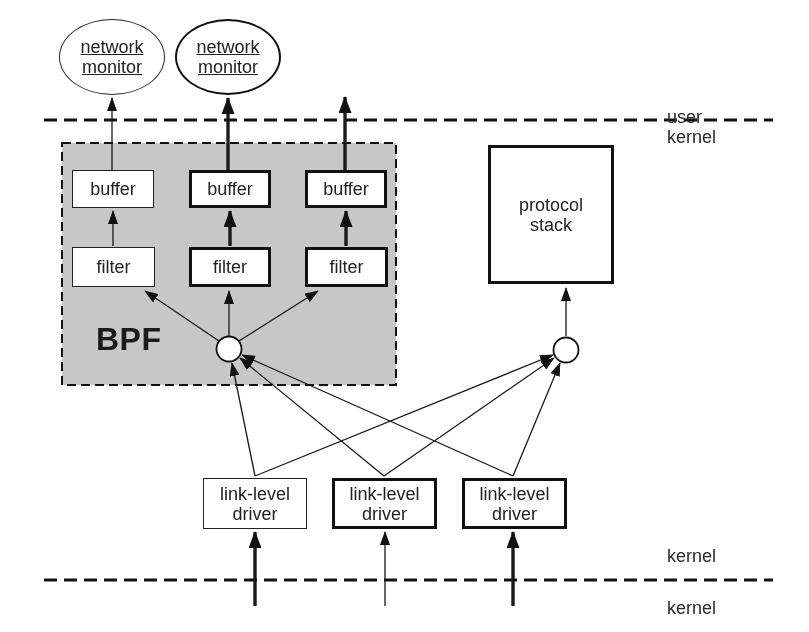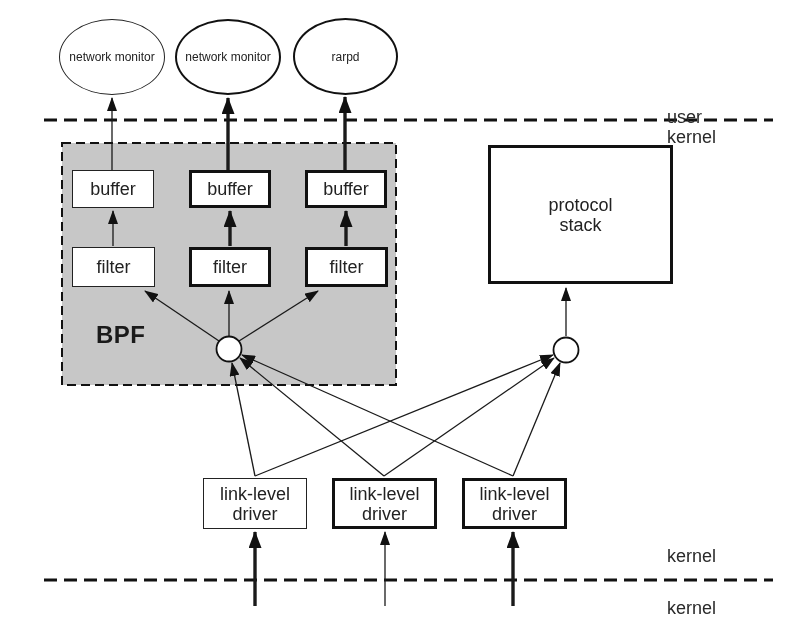--- a/index.html
+++ b/index.html
@@ -12,33 +12,33 @@
     color: #222222;
     overflow: hidden;
   }
   .abs { position: absolute; box-sizing: border-box; }
   svg.layer { position:absolute; left:0; top:0; width:809px; height:632px; }
   .ellipse {
     border-radius: 50%;
     background: #ffffff;
     display: flex; align-items: center; justify-content: center;
     text-align: center;
-    font-size: 12px; line-height: 20px;
+    font-size: 18px; line-height: 20px; text-decoration: underline;
   }
   .box {
     background: #ffffff;
     display: flex; align-items: center; justify-content: center;
     text-align: center;
     font-size: 18px; line-height: 20px;
   }
   .thin  { border: 1.5px solid #222222; }
   .thick { border: 3px solid #111111; }
   .inner-span { display: inline-block; }
   .side-label { font-size: 18px; line-height: 20px; color: #2a2a2a; }
-  .bpf-label { font-size: 24px; font-weight: bold; color: #1a1a1a; letter-spacing: 0.5px; }
+  .bpf-label { font-size: 32px; font-weight: bold; color: #1a1a1a; letter-spacing: 0.5px; }
 </style>
 </head>
 <body>
 
 <div class="stage">
 
   <svg class="layer" viewBox="0 0 809 632">
     <defs>
       <marker id="mthin" viewBox="0 0 14 10" markerWidth="14" markerHeight="10" refX="13" refY="5" orient="auto" markerUnits="userSpaceOnUse">
         <path d="M0,0 L14,5 L0,10 Z" fill="#111111"></path>
@@ -82,23 +82,20 @@
     <circle cx="229" cy="349" r="12.5" fill="#ffffff" stroke="#111111" stroke-width="1.8"></circle>
     <circle cx="566" cy="350" r="12.5" fill="#ffffff" stroke="#111111" stroke-width="1.8"></circle>
   </svg>
 
   <div class="abs ellipse thin" style="left:59px; top:19px; width:106px; height:76px;">
     <span class="inner-span" style="width:92px;">network monitor</span>
   </div>
   <div class="abs ellipse" style="left:175px; top:19px; width:106px; height:76px; border:2.5px solid #111;">
     <span class="inner-span" style="width:92px;">network monitor</span>
   </div>
-  <div class="abs ellipse" style="left:293px; top:18px; width:105px; height:77px; border:2.5px solid #111;">
-    <span class="inner-span">rarpd</span>
-  </div>
 
   <div class="abs side-label" style="left:667px; top:87px;margin-top:20px;">user</div>
   <div class="abs side-label" style="left:667px; top:127px;">kernel</div>
   <div class="abs side-label" style="left:667px; top:546px;">kernel</div>
   <div class="abs side-label" style="left:667px; top:598px;">kernel</div>
 
   <div class="abs box thin" style="left:72px; top:170px; width:82px; height:38px;">
     <span>buffer</span>
   </div>
   <div class="abs box thick" style="left:189px; top:170px; width:82px; height:38px;">
@@ -113,21 +110,21 @@
   </div>
   <div class="abs box thick" style="left:189px; top:247px; width:82px; height:40px;">
     <span>filter</span>
   </div>
   <div class="abs box thick" style="left:305px; top:247px; width:83px; height:40px;">
     <span>filter</span>
   </div>
 
   <div class="abs bpf-label" style="left:96px; top:321px;">BPF</div>
 
-  <div class="abs box thick" style="left:488px; top:145px; width:185px; height:139px;">
+  <div class="abs box thick" style="left:488px; top:145px; width:126px; height:139px;">
     <span class="inner-span" style="width:95px;">protocol stack</span>
   </div>
 
   <div class="abs box thin" style="left:203px; top:478px; width:104px; height:51px;">
     <span class="inner-span" style="width:88px;">link-level driver</span>
   </div>
   <div class="abs box thick" style="left:332px; top:478px; width:105px; height:51px;">
     <span class="inner-span" style="width:88px;">link-level driver</span>
   </div>
   <div class="abs box thick" style="left:462px; top:478px; width:105px; height:51px;">

